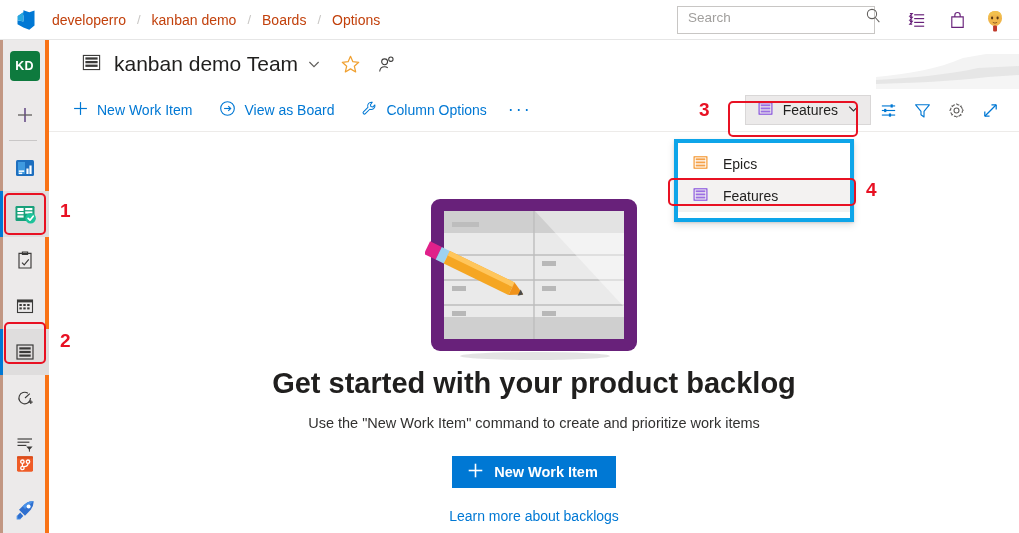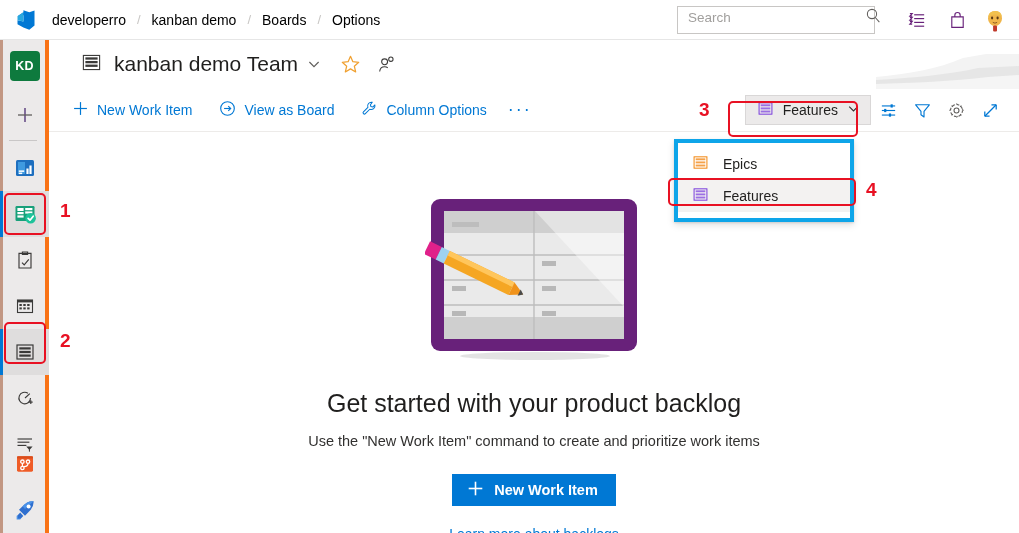--- a/index.html
+++ b/index.html
@@ -14,21 +14,21 @@
   
   .topbar {
     position: absolute; top: 0; left: 0; width: 1019px; height: 40px;
     background: #ffffff;
     border-bottom: 1px solid #e6e6e6;
     display: flex; align-items: center;
   }
   .vs-logo { width: 52px; height: 40px; display: flex; align-items: center; justify-content: center; }
   .breadcrumb { display: flex; align-items: center; font-size: 14px; }
   .crumb { color: #8a8886; padding: 0 0px; white-space: nowrap; }
-  .crumb.link { color: #000000; }
+  .crumb.link { color: #c2410c; }
   .crumb-sep { color: #c8c6c4; padding: 0 11px; font-size: 13px; }
 
   .topbar-right {
     position: absolute; right: 8px; top: 0; height: 40px;
     display: flex; align-items: center; gap: 0px;
   }
   .searchbox {
     width: 198px; height: 28px; border: 1px solid #c8c6c4; background: #fff;
     display: flex; align-items: center; padding: 0 6px 6px 10px;
     margin-right: 22px;
@@ -120,21 +120,21 @@
     padding-left: 14px; font-size: 14px; color: #201f1e; cursor: pointer;
   }
   .dd-item.active { background: #f3f2f1; }
 
   
   .empty {
     position: absolute; left: 0; top: 92px; width: 970px;
     display: flex; flex-direction: column; align-items: center;
   }
   .illus { margin-top: 63px; }
-  .empty-title { font-size: 25px; color: #201f1e; font-weight: 400; margin-top: 22px;}
+  .empty-title { font-size: 29px; color: #201f1e; font-weight: 700; }
   .empty-sub { font-size: 14.5px; color: #323130; margin-top: 15px;}
   .primary-btn {
     margin-top: 25px; height: 32px; background: #0078d4; color: #fff;
     border: none; font-size: 14.5px; font-weight: bold;
     display: flex; align-items: center; justify-content: center; gap: 10px;
     padding: 0 18px 0 15px; cursor: pointer;
     font-family: "Liberation Sans", sans-serif;
   }
   .learn-link { margin-top: 20px; font-size: 14px; color: #0078d4; text-decoration: none; cursor: pointer;}
 

